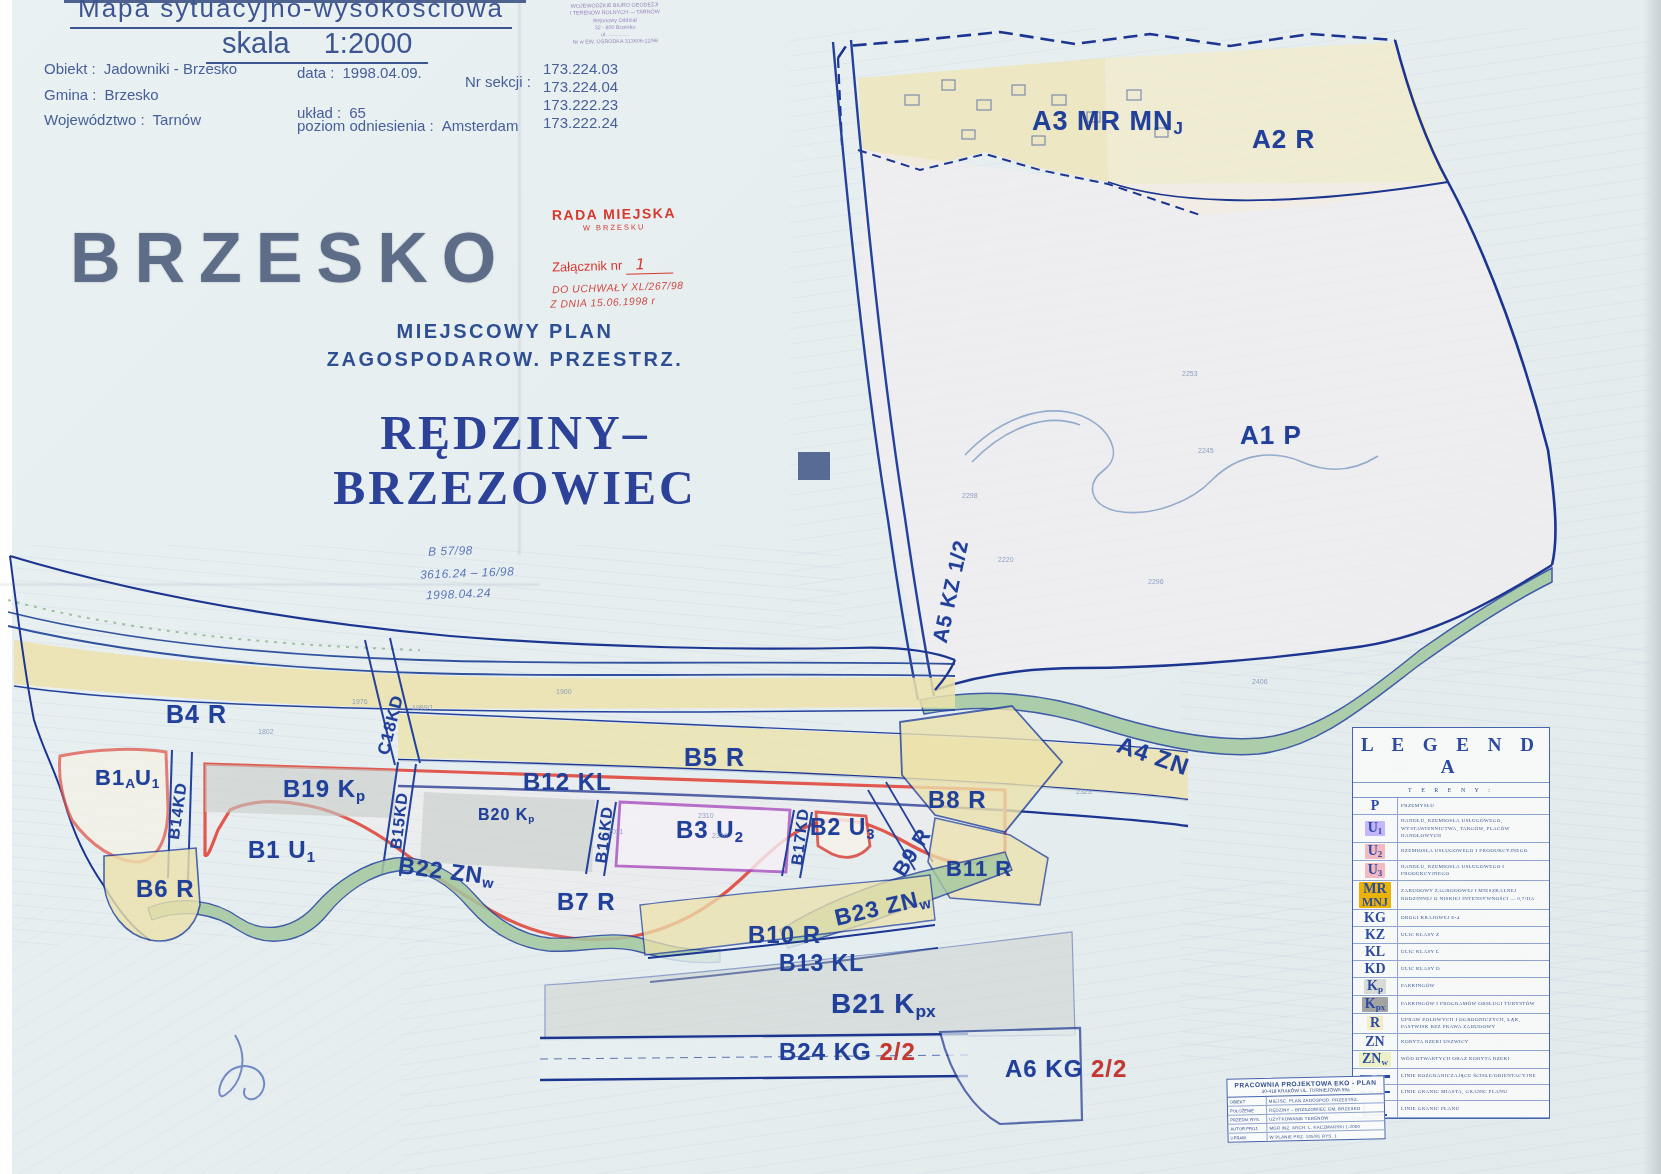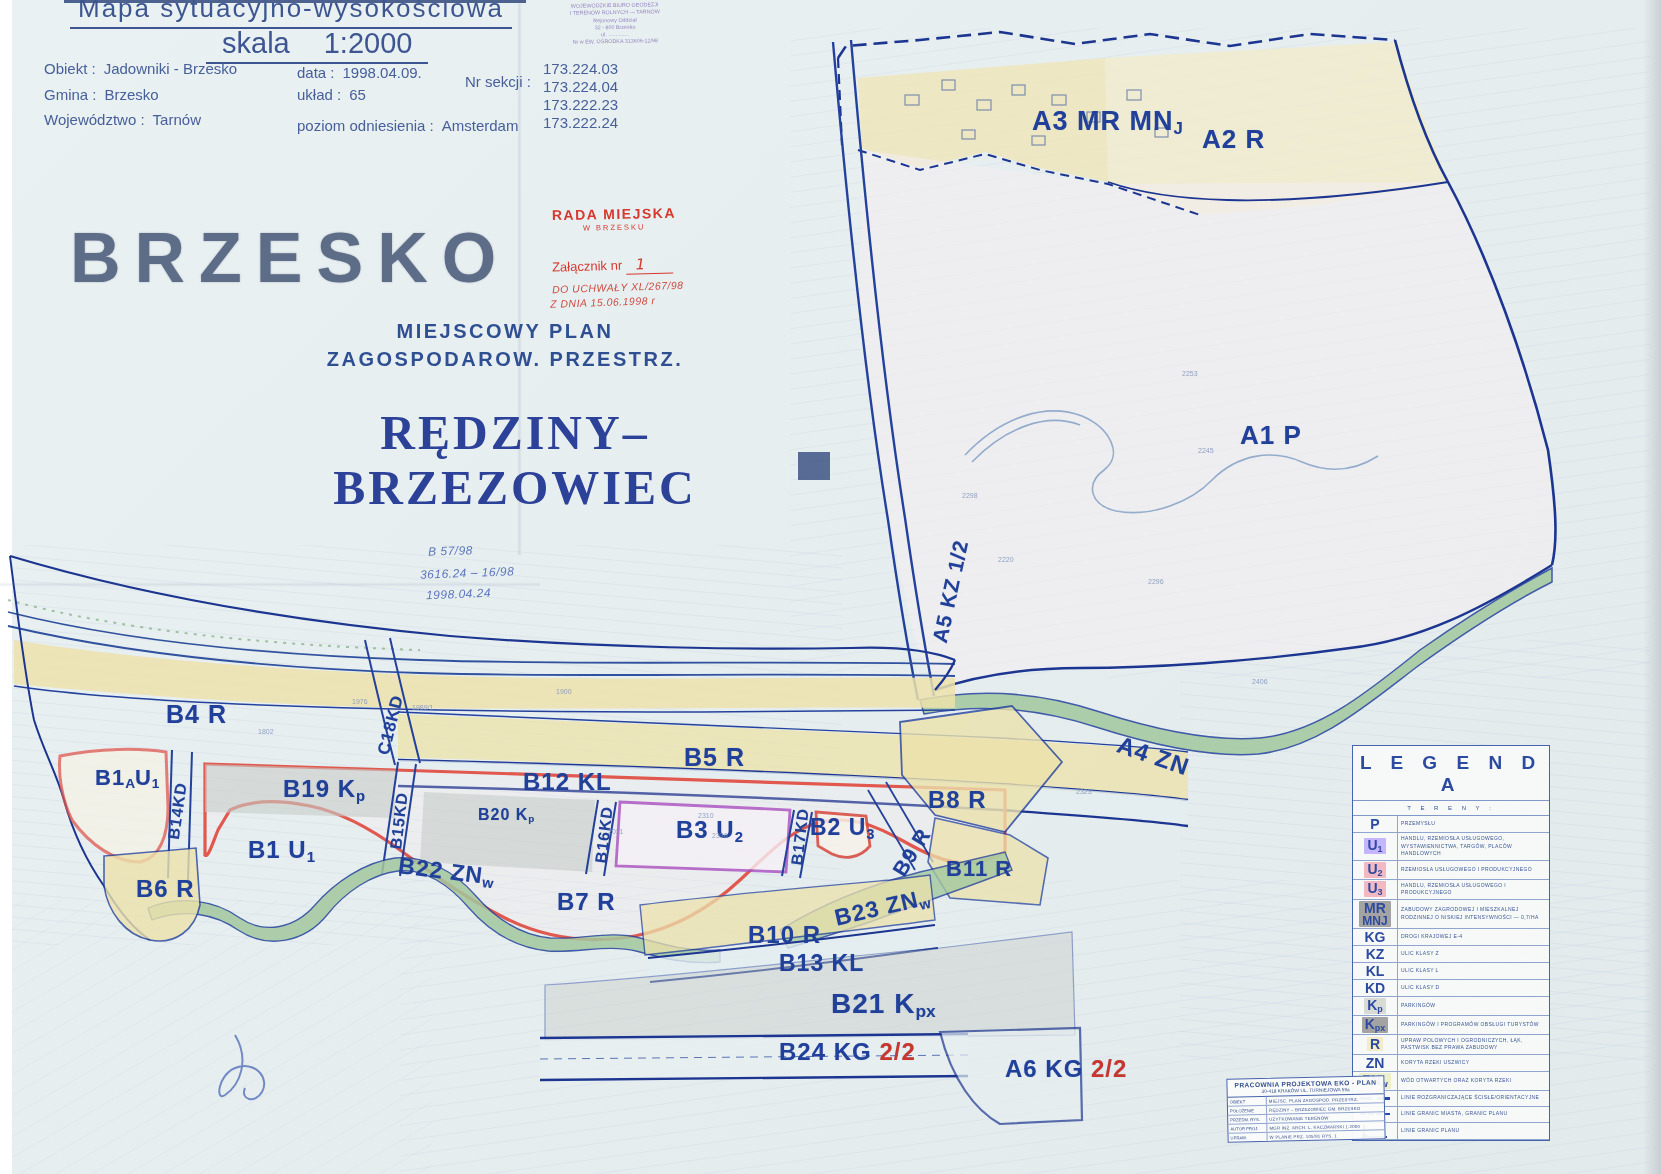--- a/index.html
+++ b/index.html
@@ -52,22 +52,22 @@
   .zl{
     position:absolute;font-weight:bold;color:#21409a;white-space:nowrap;letter-spacing:1px;
     text-shadow:0 0 1px rgba(33,64,154,.25);
   }
   .zl sub{font-size:.62em;vertical-align:-.25em;letter-spacing:0;}
   .zl .red{color:#c8372d;}
   .rot{transform-origin:0 0;}
   .parcel{position:absolute;font-size:7px;color:#7d93bb;opacity:.85;white-space:nowrap;}
   
   .legend{
-    position:absolute;left:1352px;top:745px;width:196px;
-    background:rgba(248,250,249,.93);border:1.6px solid #4663ad;color:#35508f;
+    position:absolute;left:1352px;top:727px;width:196px;
+    background:rgba(248,250,249,.93);border:1.6px solid #4663ad;color:#35508f;font-family:Liberation Serif, serif;
   }
   .lg-title{font-size:19px;font-weight:bold;letter-spacing:7px;text-align:center;color:#2c4aa0;
     padding:6px 0 4px 0;border-bottom:1px solid #7f97c9;}
   .lg-sub{font-size:6px;letter-spacing:4px;text-align:center;padding:4px 0;border-bottom:1px solid #7f97c9;}
   .lg-row{display:flex;align-items:center;border-bottom:.6px solid #8fa4cf;min-height:15px;}
   .lg-code{width:44px;min-width:44px;text-align:center;border-right:.6px solid #8fa4cf;align-self:stretch;
     display:flex;align-items:center;justify-content:center;padding:1px 0;}
   .chip{display:inline-block;padding:0 3px;border-radius:1px;color:#2c4aa0;font-weight:bold;font-size:14px;line-height:1.0;}
   .chip sub{font-size:9px;vertical-align:-2px;}
   .chip .code2{font-size:12px;letter-spacing:0;}
@@ -274,21 +274,21 @@
 <div class="topline"></div>
 <div class="map-title">Mapa  sytuacyjno-wysokościowa</div>
 <div class="skala">
   <span>skala</span><span class="gap"></span><span>1:2000</span>
 </div>
 
 <div class="fld" style="left:44px;top:60px"><b>Obiekt :</b><span>Jadowniki - Brzesko</span></div>
 <div class="fld" style="left:44px;top:86px"><b>Gmina :</b><span>Brzesko</span></div>
 <div class="fld" style="left:44px;top:111px"><b>Województwo :</b><span>Tarnów</span></div>
 <div class="fld" style="left:297px;top:64px"><b>data :</b><span>1998.04.09.</span></div>
-<div class="fld" style="left:297px;top:86px"><b>układ :</b><span>65</span></div>
+<div class="fld" style="left:297px;top:104px"><b>układ :</b><span>65</span></div>
 <div class="fld" style="left:297px;top:117px"><b>poziom odniesienia :</b><span>Amsterdam</span></div>
 <div class="fld" style="left:465px;top:73px">Nr sekcji :</div>
 <div class="sekcje" id="sekcje">
     <div>173.224.03</div>
     <div>173.224.04</div>
     <div>173.222.23</div>
     <div>173.222.24</div>
   </div>
 
 <div class="geo-stamp" id="geo-stamp">
@@ -314,21 +314,21 @@
 <div class="plan-line" style="left:295px;top:320px">MIEJSCOWY  PLAN</div>
 <div class="plan-line" style="left:295px;top:348px">ZAGOSPODAROW. PRZESTRZ.</div>
 <div class="area-title" style="left:285px;top:405px">RĘDZINY–</div>
 <div class="area-title" style="left:285px;top:460px">BRZEZOWIEC</div>
 
 <div class="hw-blue" style="left:428px;top:544px">B 57/98</div>
 <div class="hw-blue" style="left:420px;top:566px">3616.24 – 16/98</div>
 <div class="hw-blue" style="left:426px;top:587px">1998.04.24</div>
 
 <span class="zl" style="left:1032px;top:106px;font-size:27px"><span>A3 MR MN</span><sub>J</sub></span>
-<span class="zl" style="left:1202px;top:124px;font-size:26px"><span>A2 R</span></span>
+<span class="zl" style="left:1252px;top:124px;font-size:26px"><span>A2 R</span></span>
 <span class="zl" style="left:1240px;top:420px;font-size:26px"><span>A1 P</span></span>
 <span class="zl rot" style="left:928px;top:640px;font-size:21px;transform:rotate(-78deg)"><span>A5 KZ 1/2</span></span>
 <span class="zl" style="left:1116px;top:742px;font-size:24px;transform:rotate(19deg)"><span>A4 ZN</span></span>
 <span class="zl" style="left:1005px;top:1055px;font-size:24px"><span>A6 KG </span><span class="red">2/2</span></span>
 
 <span class="zl" style="left:166px;top:700px;font-size:25px"><span>B4 R</span></span>
 <span class="zl" style="left:684px;top:743px;font-size:25px"><span>B5 R</span></span>
 <span class="zl rot" style="left:374px;top:752px;font-size:17px;transform:rotate(-76deg)"><span>C18KD</span></span>
 <span class="zl" style="left:95px;top:765px;font-size:22px"><span>B1</span><sub>A</sub><span>U</span><sub>1</sub></span>
 <span class="zl rot" style="left:165px;top:838px;font-size:16px;transform:rotate(-82deg)"><span>B14KD</span></span>
@@ -394,21 +394,21 @@
         <div class="lg-desc">RZEMIOSŁA USŁUGOWEGO I PRODUKCYJNEGO</div>
       </div>
       <div class="lg-row">
         <div class="lg-code">
           <span class="chip" style="background: rgb(243, 185, 195);"><span>U</span><sub>3</sub></span>
         </div>
         <div class="lg-desc">HANDLU, RZEMIOSŁA USŁUGOWEGO I PRODUKCYJNEGO</div>
       </div>
       <div class="lg-row">
         <div class="lg-code">
-          <span class="chip" style="background: #a3a3a3;"><span>MR</span><div class="code2">MNJ</div></span>
+          <span class="chip" style="background: #eab308;"><span>MR</span><div class="code2">MNJ</div></span>
         </div>
         <div class="lg-desc">ZABUDOWY ZAGRODOWEJ I MIESZKALNEJ RODZINNEJ O NISKIEJ INTENSYWNOŚCI — 0,7/HA</div>
       </div>
       <div class="lg-row">
         <div class="lg-code">
           <span class="chip"><span>KG</span></span>
         </div>
         <div class="lg-desc">DROGI KRAJOWEJ E-4</div>
       </div>
       <div class="lg-row">

